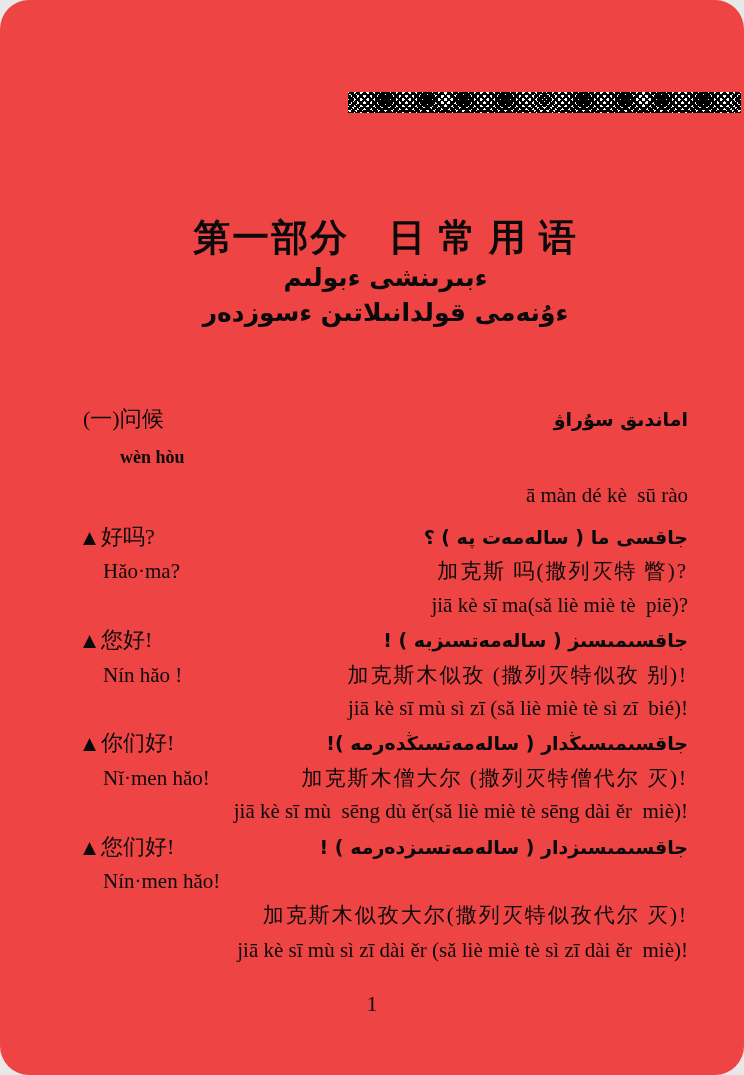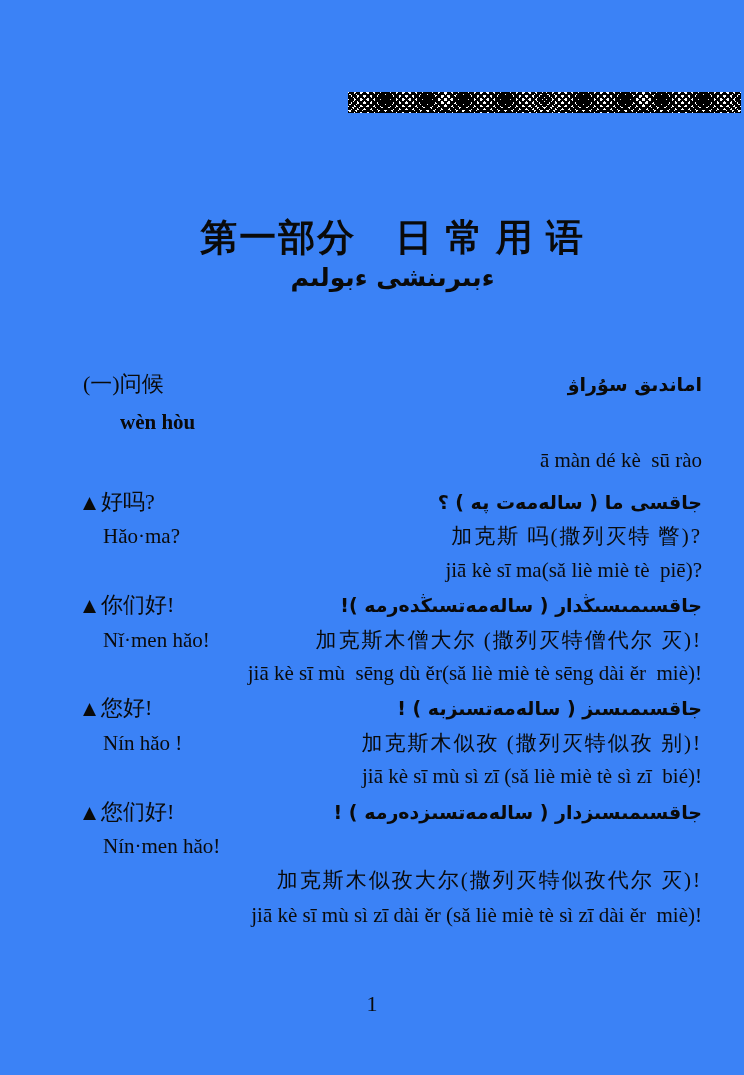--- a/index.html
+++ b/index.html
@@ -1,26 +1,27 @@
 <!DOCTYPE html>
 <html><head>
 <meta charset="utf-8">
 <style>
   html, body { margin: 0; padding: 0; background: #e8e8e8; }
   .page {
     position: relative;
     width: 744px;
     height: 1075px;
     margin: 0 auto;
-    background: #3b82f6;
+    background: #ef4444;
     color: #0a0a0a;
     font-family: "Liberation Serif", "DejaVu Serif", serif;
     box-sizing: border-box;
-    padding: 0 42px 0 83px;
+    padding: 0 56px 0 83px;
     overflow: hidden;
+    border-radius: 29px;
   }
 
   
   .deco-bar {
     position: absolute;
     top: 92px;
     left: 348px;
     width: 393px;
     height: 21px;
     background:
@@ -49,21 +50,21 @@
     font-size: 25px;
     font-weight: bold;
     line-height: 35px;
   }
   .title-kz-first { }
 
   .section-block { margin-top: 70px; }
   .flex-row { display: flex; justify-content: space-between; align-items: baseline; }
   .sec-row { line-height: 38px; gap: 17px; }
   .cn-head { font-size: 22px; }
-  .sec-pinyin { font-size: 21px; font-weight: bold; margin-left: 37px; }
+  .sec-pinyin { font-size: 18px; font-weight: bold; margin-left: 37px; }
   .kz-body { font-size: 19px; font-weight: bold; }
   .cn-translit { font-size: 21px; letter-spacing: 2px; }
   .pinyin-translit { font-size: 21px; white-space: pre; }
   .right-row { text-align: right; }
 
   .entries { margin-top: 4px; }
   .entry-row { line-height: 33.4px; }
   .marker {
     font-size: 17px;
     margin-right: 5px;
@@ -84,20 +85,21 @@
 </head>
 <body>
 
 <div class="page">
 
   <div class="deco-bar"></div>
 
   <div class="title-block">
     <div class="title-cn">第一部分　日 常 用 语</div>
     <div class="title-kz title-kz-first kz" dir="rtl">ءبىرىنشى ءبولىم</div>
+    <div class="title-kz kz" dir="rtl">ءۇنەمى قولدانىلاتىن ءسوزدەر</div>
   </div>
 
   <div class="section-block">
     <div class="flex-row sec-row">
       <span class="cn-head">(一)问候</span>
       <span class="kz-body kz" dir="rtl">اماندىق سۇراۋ</span>
     </div>
     <div class="flex-row sec-row">
       <span class="sec-pinyin">wèn hòu</span>
     </div>
@@ -120,46 +122,46 @@
         <span class="cn-translit">加克斯 吗(撒列灭特 瞥)?</span>
       </div>
       <div class="right-row entry-row">
         <span class="pinyin-translit">jiā kè sī ma(sǎ liè miè tè  piē)?</span>
       </div>
     </div>
 
     <div class="entry">
       <div class="flex-row entry-row">
         <span>
+          <span class="marker">▲</span><span class="cn-head">您好!</span>
+        </span>
+        <span class="kz-body kz" dir="rtl">جاقسىمىسىز ( سالەمەتسىزبە ) !</span>
+      </div>
+      <div class="flex-row entry-row">
+        <span class="head-pinyin">Nín hǎo !</span>
+        <span class="cn-translit">加克斯木似孜 (撒列灭特似孜 别)!</span>
+      </div>
+      <div class="right-row entry-row">
+        <span class="pinyin-translit">jiā kè sī mù sì zī (sǎ liè miè tè sì zī  bié)!</span>
+      </div>
+    </div>
+
+    <div class="entry">
+      <div class="flex-row entry-row">
+        <span>
           <span class="marker">▲</span><span class="cn-head">你们好!</span>
         </span>
         <span class="kz-body kz" dir="rtl">جاقسىمىسىڭدار ( سالەمەتسىڭدەرمە )!</span>
       </div>
       <div class="flex-row entry-row">
         <span class="head-pinyin">Nǐ·men hǎo!</span>
         <span class="cn-translit">加克斯木僧大尔 (撒列灭特僧代尔 灭)!</span>
       </div>
       <div class="right-row entry-row">
         <span class="pinyin-translit">jiā kè sī mù  sēng dù ěr(sǎ liè miè tè sēng dài ěr  miè)!</span>
-      </div>
-    </div>
-
-    <div class="entry">
-      <div class="flex-row entry-row">
-        <span>
-          <span class="marker">▲</span><span class="cn-head">您好!</span>
-        </span>
-        <span class="kz-body kz" dir="rtl">جاقسىمىسىز ( سالەمەتسىزبە ) !</span>
-      </div>
-      <div class="flex-row entry-row">
-        <span class="head-pinyin">Nín hǎo !</span>
-        <span class="cn-translit">加克斯木似孜 (撒列灭特似孜 别)!</span>
-      </div>
-      <div class="right-row entry-row">
-        <span class="pinyin-translit">jiā kè sī mù sì zī (sǎ liè miè tè sì zī  bié)!</span>
       </div>
     </div>
 
     <div class="entry">
       <div class="flex-row entry-row">
         <span>
           <span class="marker">▲</span><span class="cn-head">您们好!</span>
         </span>
         <span class="kz-body kz" dir="rtl">جاقسىمىسىزدار ( سالەمەتسىزدەرمە ) !</span>
       </div>

